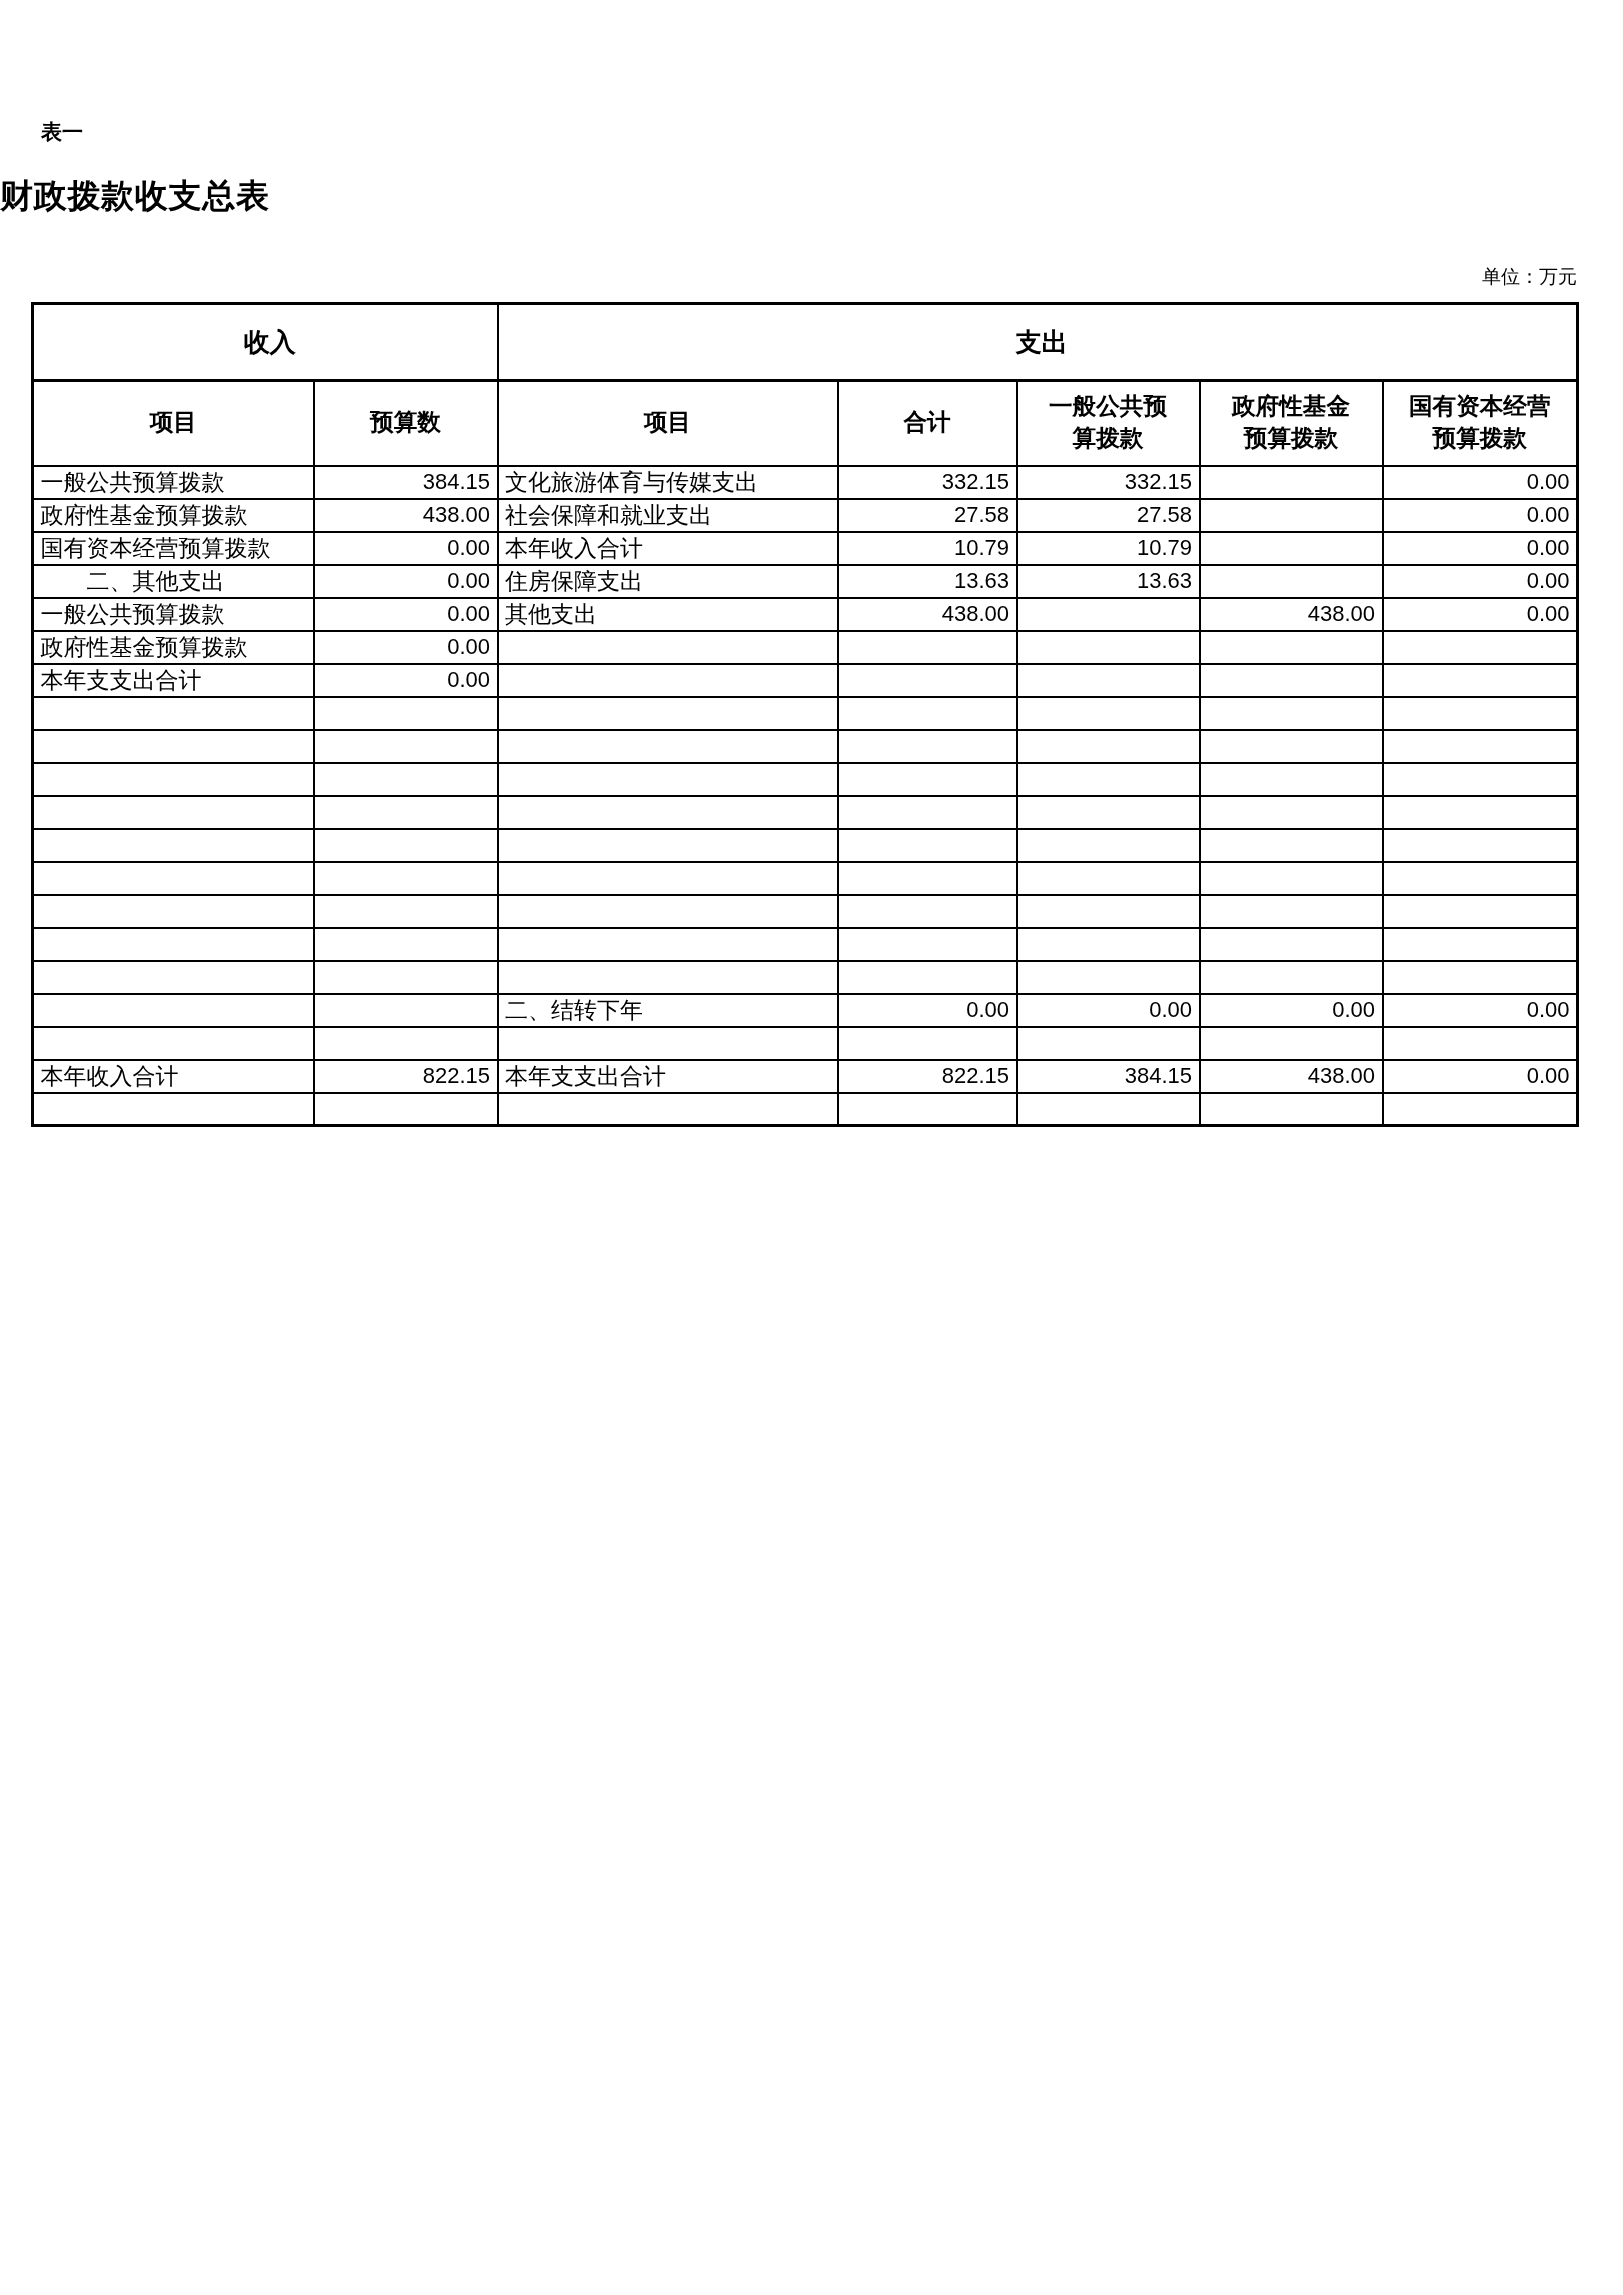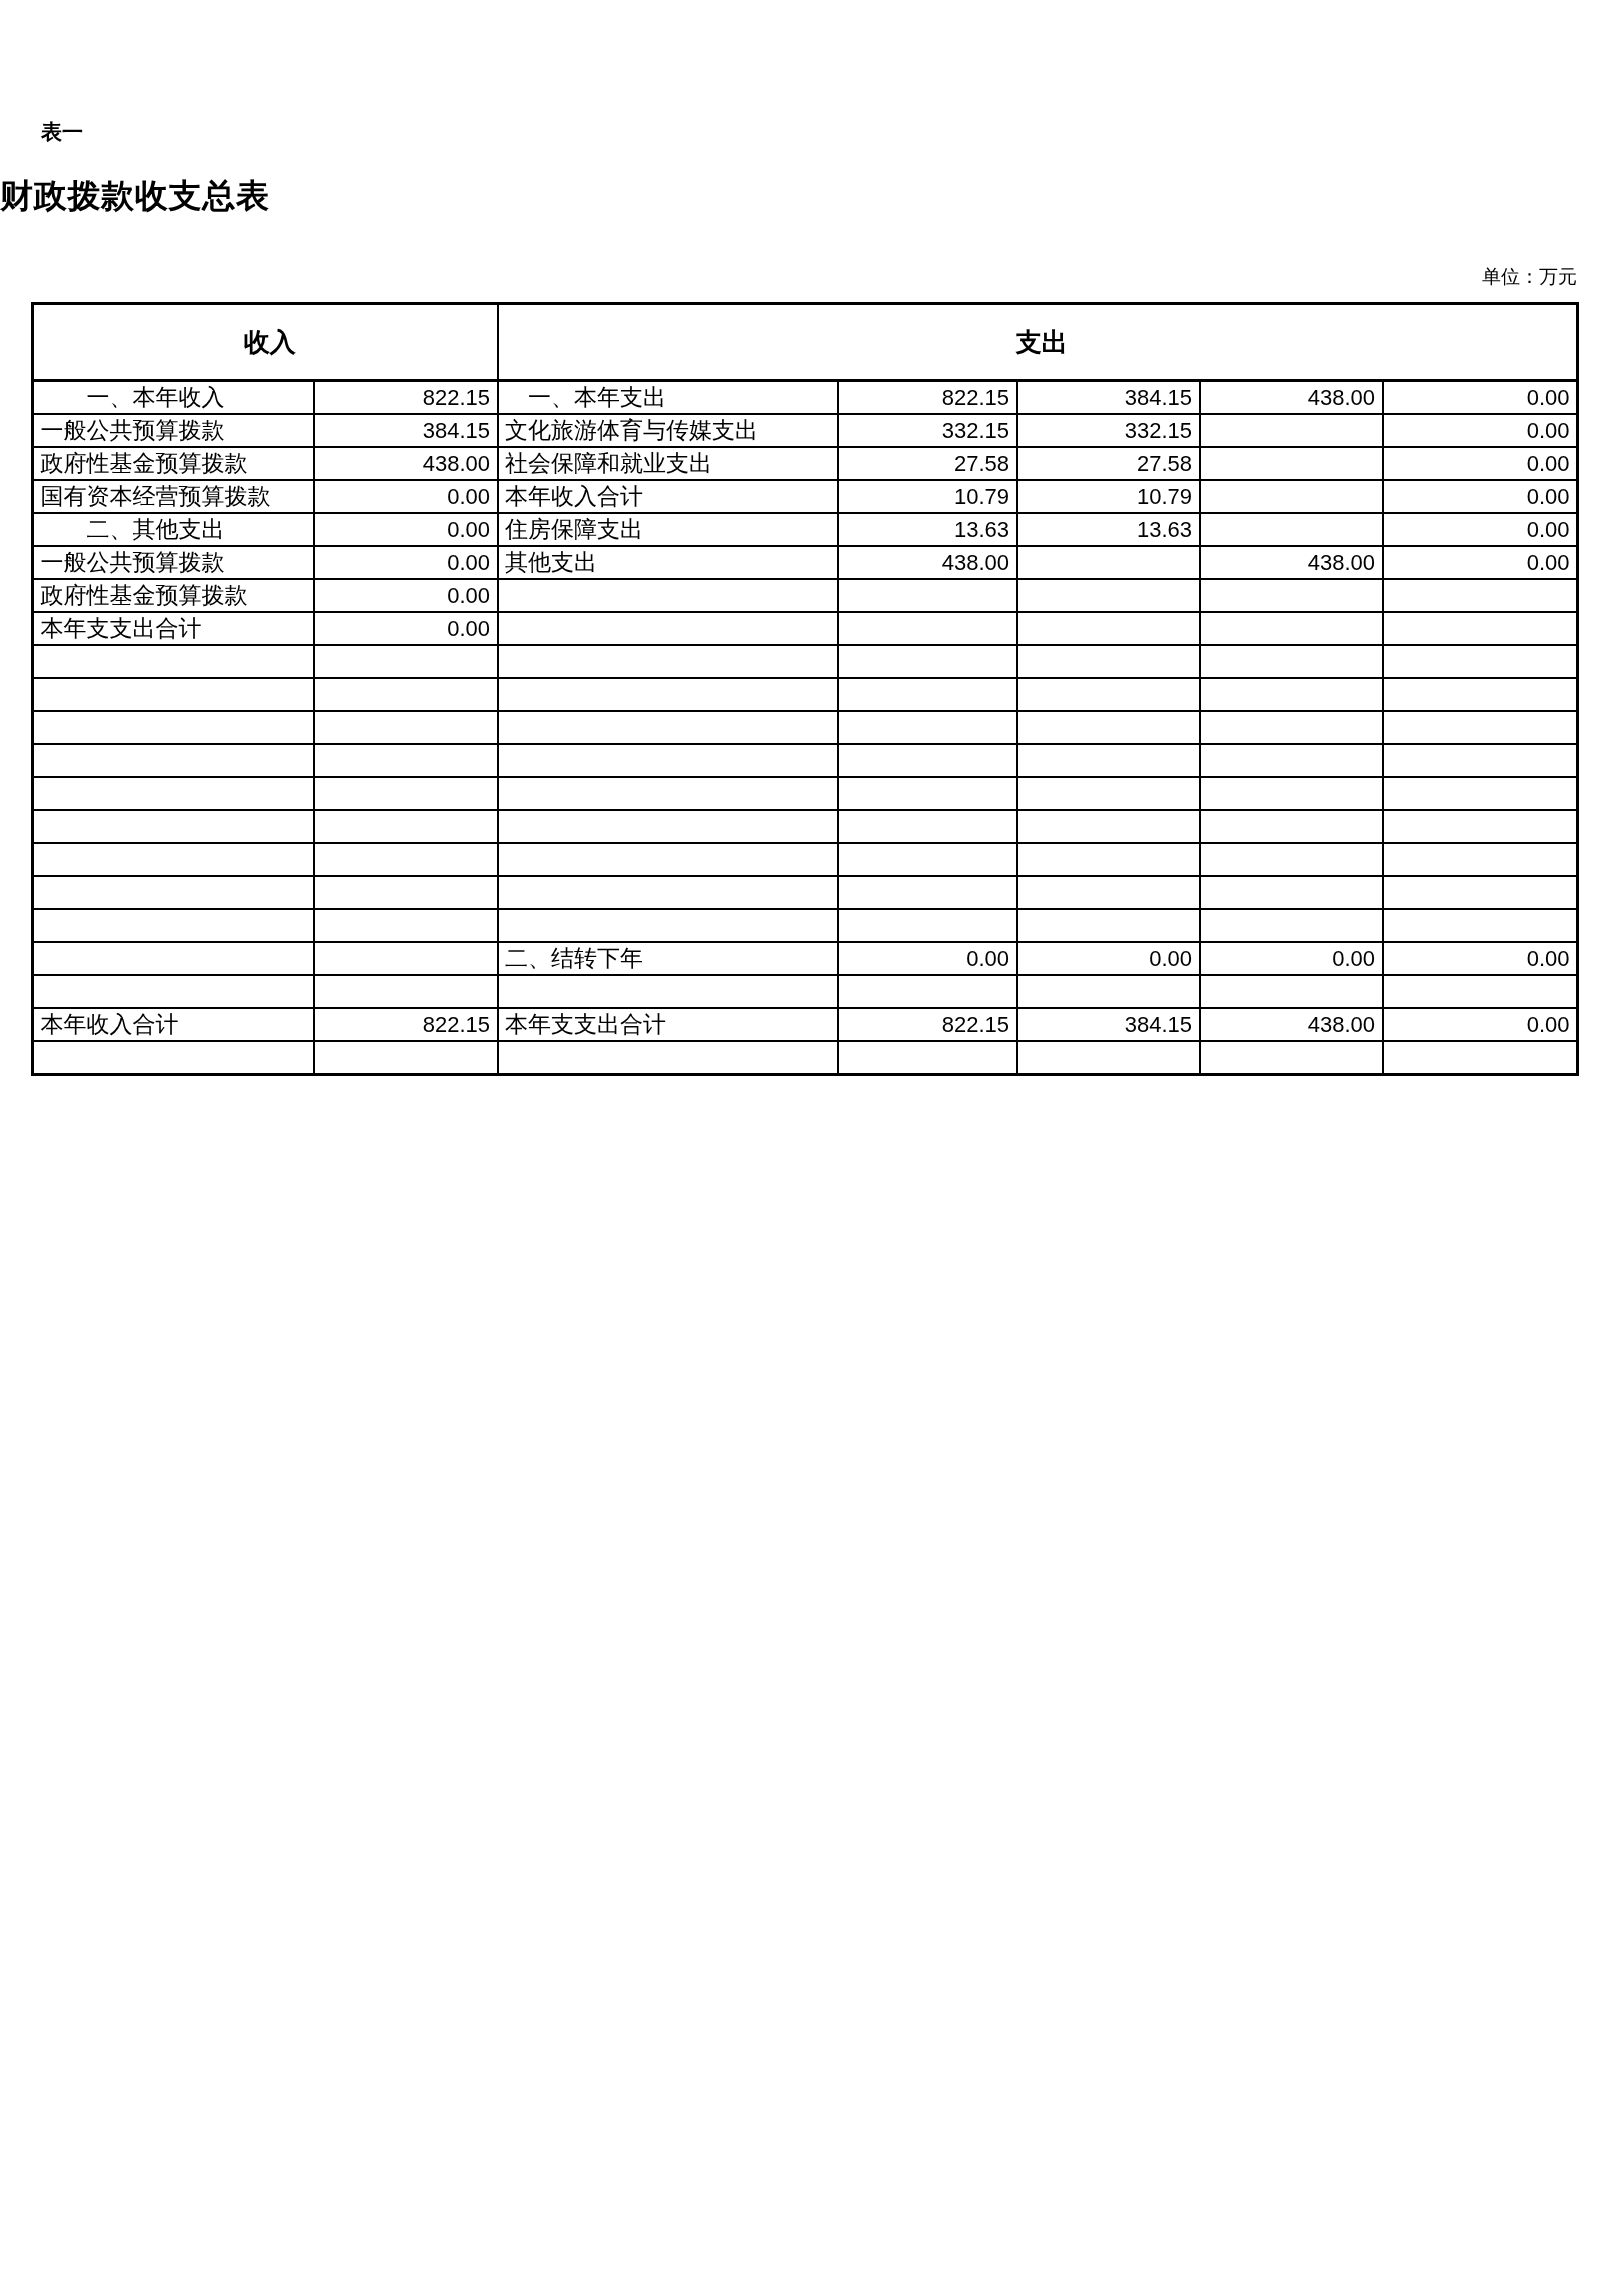--- a/index.html
+++ b/index.html
@@ -107,31 +107,45 @@
       <col style="width:179px">
       <col style="width:183px">
       <col style="width:183px">
       <col style="width:195px">
     </colgroup>
     <thead>
       <tr class="group-row">
         <th colspan="2">收入</th>
         <th colspan="5">支出</th>
       </tr>
+      <tr class="head-row">
+        <th>
+          <span>项目</span>
+        </th>
+        <th>
+          <span>预算数</span>
+        </th>
+        <th>
+          <span>项目</span>
+        </th>
+        <th>
+          <span>合计</span>
+        </th>
+        <th>
+          <span class="wrap5">一般公共预算拨款</span>
+        </th>
+        <th>
+          <span class="wrap5">政府性基金预算拨款</span>
+        </th>
+        <th>
+          <span class="wrap6">国有资本经营预算拨款</span>
+        </th>
+      </tr>
     </thead>
     <tbody id="table-body">
-        <tr>
-          <td class="c0 lbl">　　一、本年收入</td>
-          <td class="c1 num">822.15</td>
-          <td class="c2 lbl">　一、本年支出</td>
-          <td class="c3 num">822.15</td>
-          <td class="c4 num">384.15</td>
-          <td class="c5 num">438.00</td>
-          <td class="c6 num">0.00</td>
-        </tr>
         <tr>
           <td class="c0 lbl">一般公共预算拨款</td>
           <td class="c1 num">384.15</td>
           <td class="c2 lbl">文化旅游体育与传媒支出</td>
           <td class="c3 num">332.15</td>
           <td class="c4 num">332.15</td>
           <td class="c5 num"></td>
           <td class="c6 num">0.00</td>
         </tr>
         <tr>

